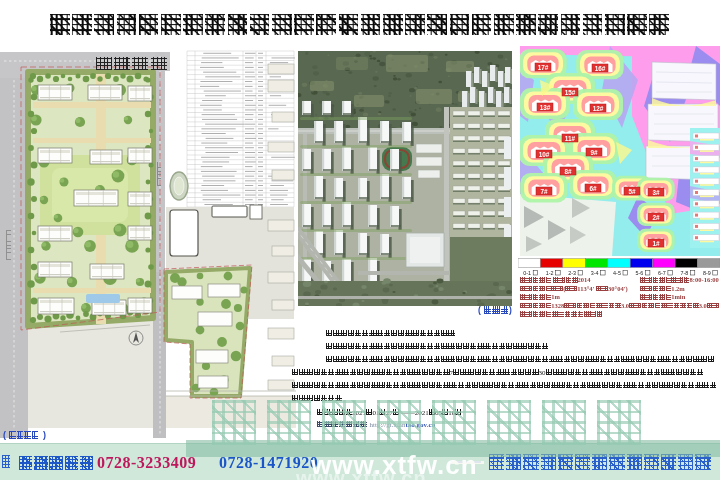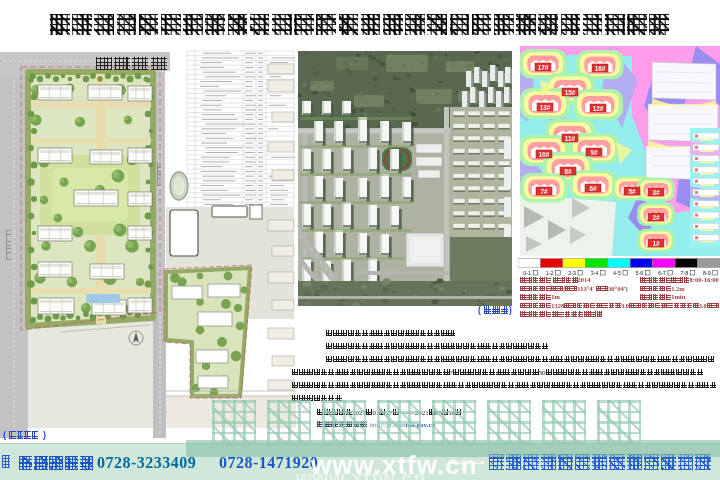--- a/index.html
+++ b/index.html
@@ -1253,21 +1253,21 @@
     <span class="fki" style="width:6.3px;height:5.9px;--sw:0.8px;--sv:2.5px;--sh:2.3px;--cw:6.34px;--cp:7.2px;color:#1a1a1a;margin-top:0px"></span>
   </div>
 <div class="row" style="left:317px;top:421px;font-size:7px;color:#6a7890;font-family:'Liberation Serif',serif">
     <span class="fki" style="width:49.5px;height:6.4px;--sw:0.9px;--sv:2.3px;--sh:2.2px;--cw:6.34px;--cp:7.2px;color:#3a4a68;margin-top:0px"></span>
     <span style="margin-left:3px;color:#7a88a0">http://gt.xian</span>
     <span style="color:#3858b8;font-weight:bold">tao.gov.cn</span>
   </div>
 
 <div class="abs" style="left:0;top:443px;width:720px;height:37px;background:#cfe8da;border-top:1px solid #b2d4c2"></div>
 <div class="fk" style="left:19px;top:456px;width:74.2px;height:13.5px;--sw:1.3px;--sv:3.3px;--sh:3.2px;--cw:13.38px;--cp:15.2px;color:#1e58c8;opacity:1.0;--dw:1px;--dv:6px;"></div>
-<div class="abs" style="left:97px;top:454px;font-size:16px;font-weight:bold;color:#0369a1;font-family:'Liberation Serif',serif;letter-spacing:0.5px">0728-3233409</div>
+<div class="abs" style="left:97px;top:454px;font-size:16px;font-weight:bold;color:#be185d;font-family:'Liberation Serif',serif;letter-spacing:0.5px">0728-3233409</div>
 <div class="abs" style="left:219px;top:454px;font-size:16px;font-weight:bold;color:#1b56c9;font-family:'Liberation Serif',serif;letter-spacing:0.5px">0728-1471920</div>
 <div class="abs" style="left:455px;top:461px;width:26px;height:2.4px;background:#4a74c8"></div>
 <div class="fk" style="left:489px;top:454px;width:221.5px;height:15.5px;--sw:1.3px;--sv:3.9px;--sh:3.8px;--cw:15.14px;--cp:17.2px;color:#2a60cc;opacity:1.0;--dw:1px;--dv:6.5px;"></div>
 <div class="fk" style="left:2px;top:455px;width:7.9px;height:13px;--sw:1.0px;--sv:3.0px;--sh:3.0px;--cw:7.92px;--cp:9px;color:#2a60cc;opacity:1.0;width:8px;"></div>
 
 <div class="abs" style="left:186px;top:440px;width:534px;height:17px;background:rgba(134,189,163,0.6)"></div>
 
 <div class="fk" style="left:212px;top:400px;width:44.0px;height:45px;--sw:2.6px;--sv:10.5px;--sh:10.5px;--cw:44.00px;--cp:50px;color:rgba(150,202,178,0.68);opacity:1.0;width:45px;--dw:2.4px;--dv:13px;"></div>
 <div class="fk" style="left:267px;top:400px;width:44.0px;height:45px;--sw:2.6px;--sv:10.5px;--sh:10.5px;--cw:44.00px;--cp:50px;color:rgba(150,202,178,0.68);opacity:1.0;width:45px;--dw:2.4px;--dv:13px;"></div>
 <div class="fk" style="left:322px;top:400px;width:44.0px;height:45px;--sw:2.6px;--sv:10.5px;--sh:10.5px;--cw:44.00px;--cp:50px;color:rgba(150,202,178,0.68);opacity:1.0;width:45px;--dw:2.4px;--dv:13px;"></div>

